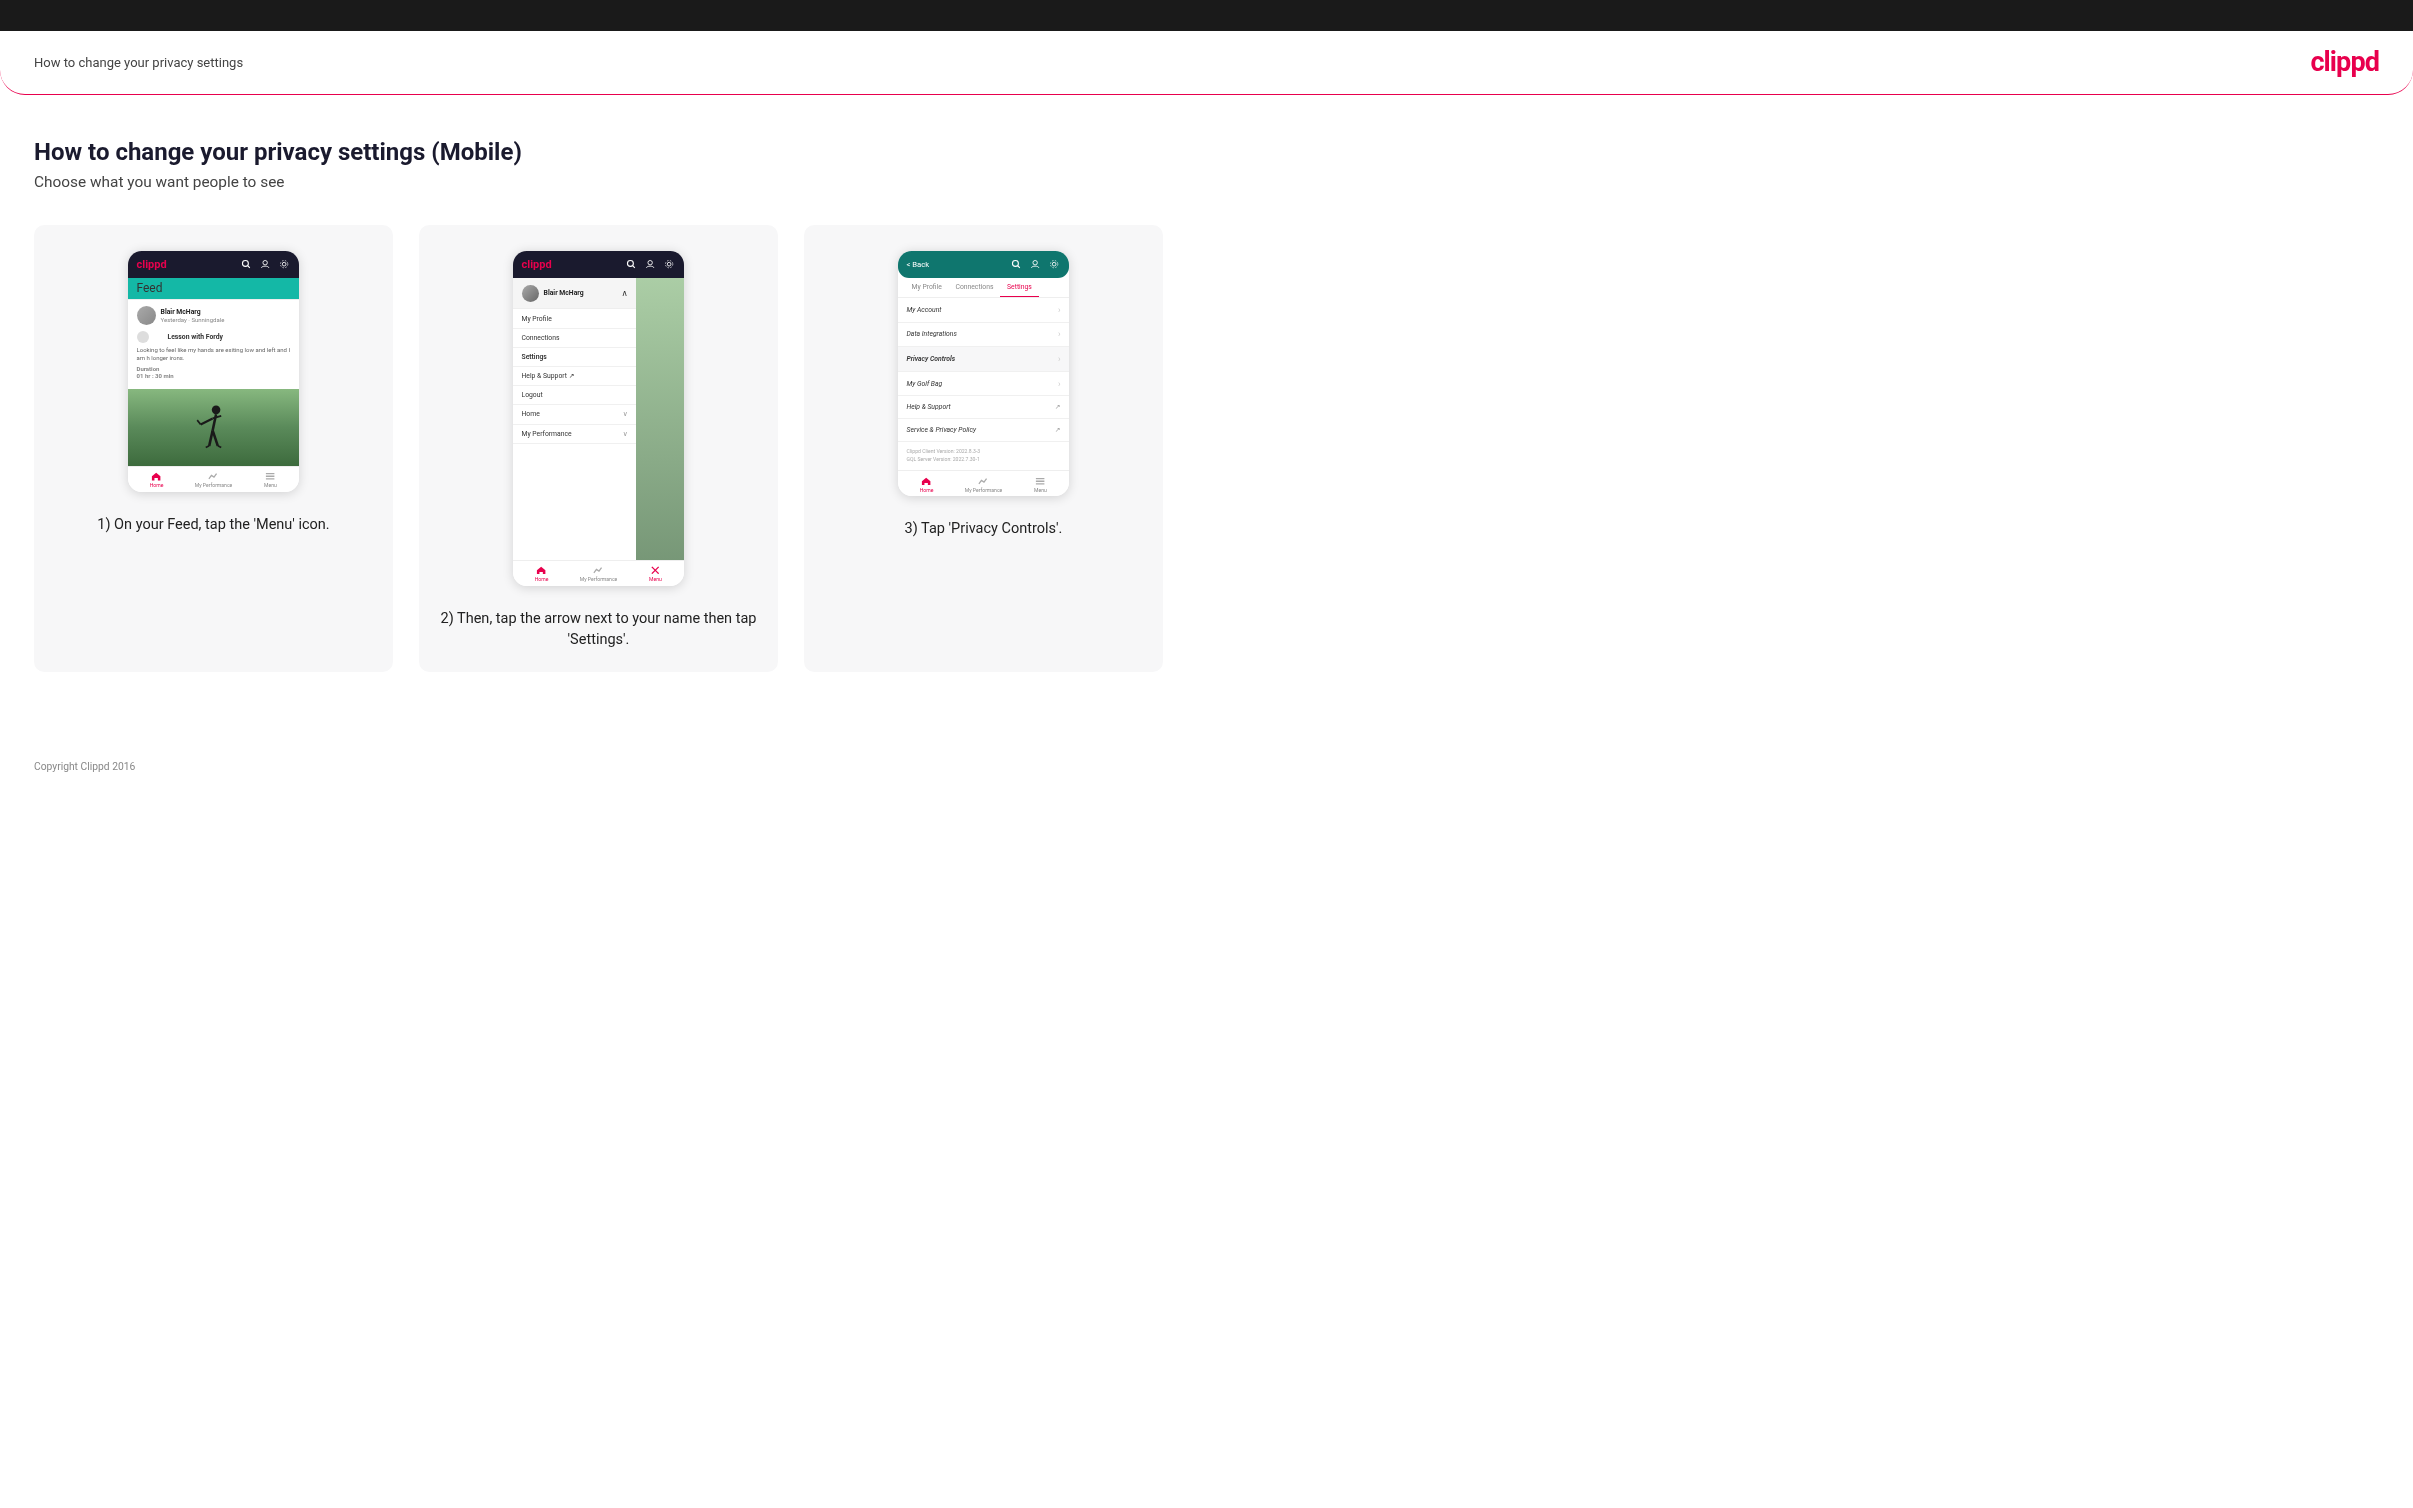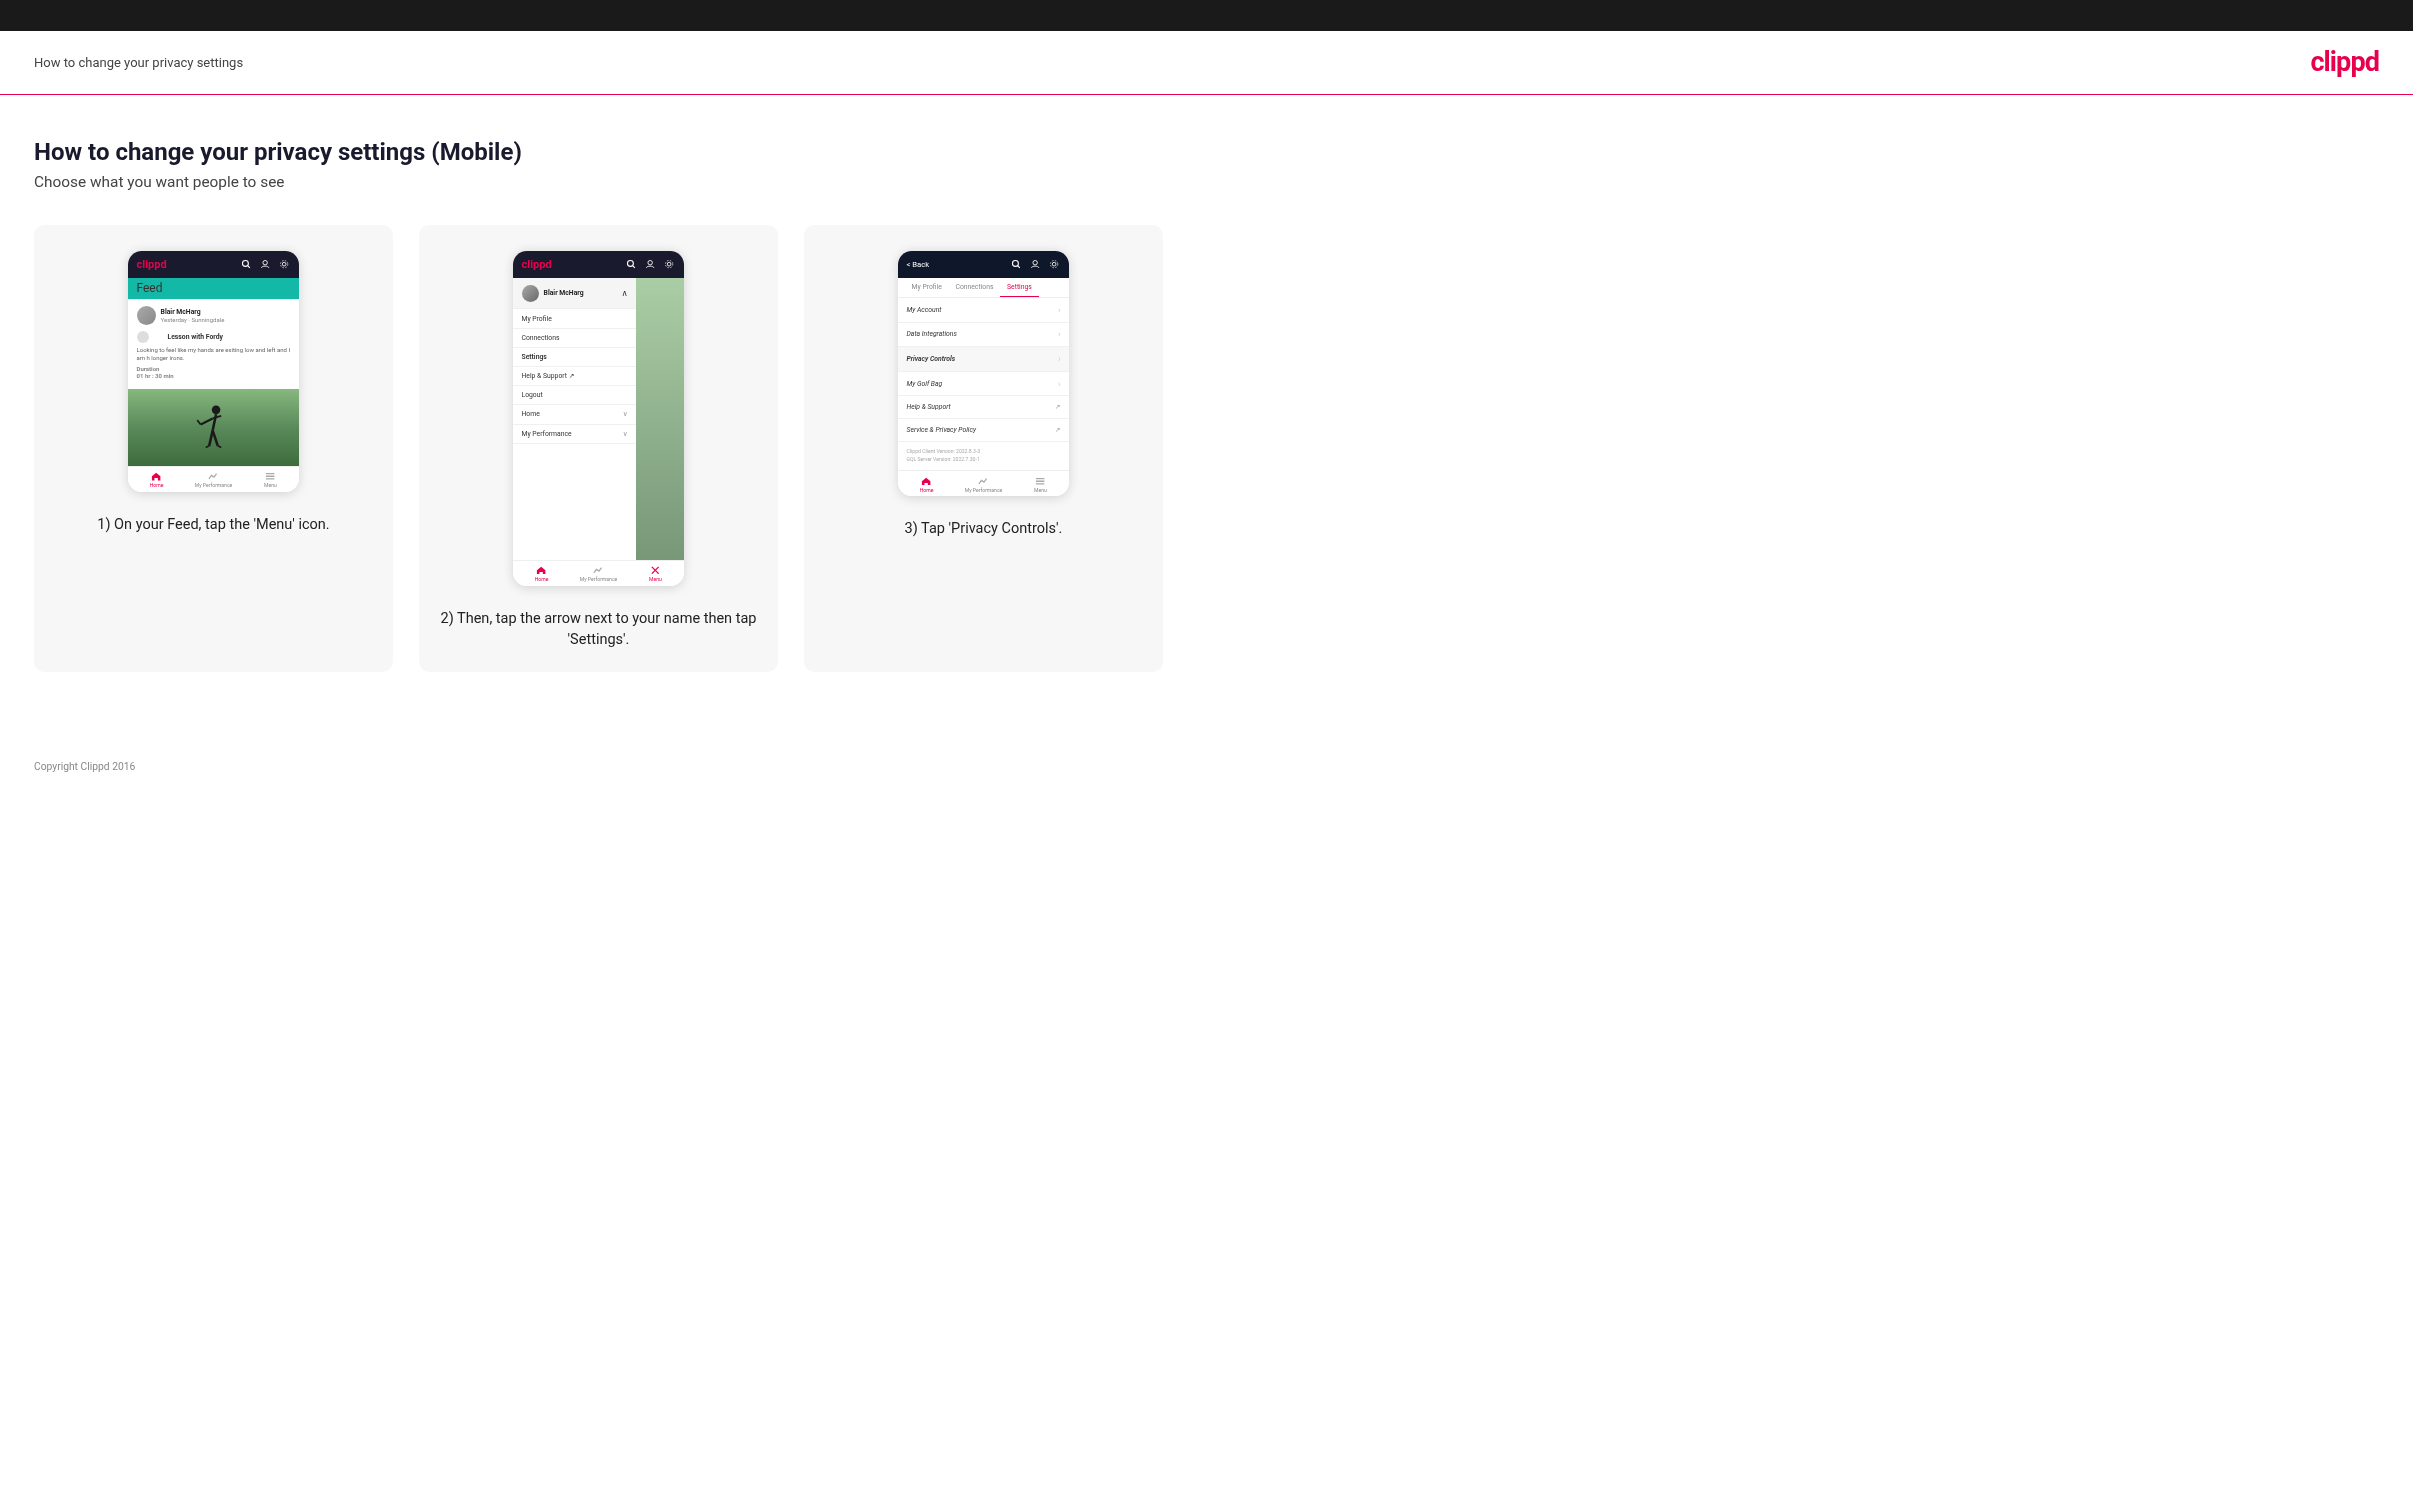--- a/index.html
+++ b/index.html
@@ -16,20 +16,21 @@
       width: 100%;
     }
 
     
     .header {
       display: flex;
       align-items: center;
       justify-content: space-between;
       padding: 15.4px 34px;
       border-bottom: 1.7px solid #e8004d;
+      border-radius: 25px;
     }
 
     .header-title {
       font-size: 13px;
       color: #444;
     }
 
     .logo {
       font-size: 27px;
       font-weight: 700;
@@ -301,25 +302,26 @@
       border-bottom: 0.9px solid #f0f0f0;
     }
 
     .mockup2-chevron {
       font-size: 6.8px;
       color: #999;
     }
 
     
     .mockup3-back {
-      background: #0f172a;
+      background: #0f766e;
       display: flex;
       align-items: center;
       justify-content: space-between;
       padding: 6.8px 8.5px;
+      border-radius: 11px;
     }
 
     .mockup3-back-btn {
       font-size: 7.7px;
       color: #fff;
       display: flex;
       align-items: center;
       gap: 2.6px;
     }
 

